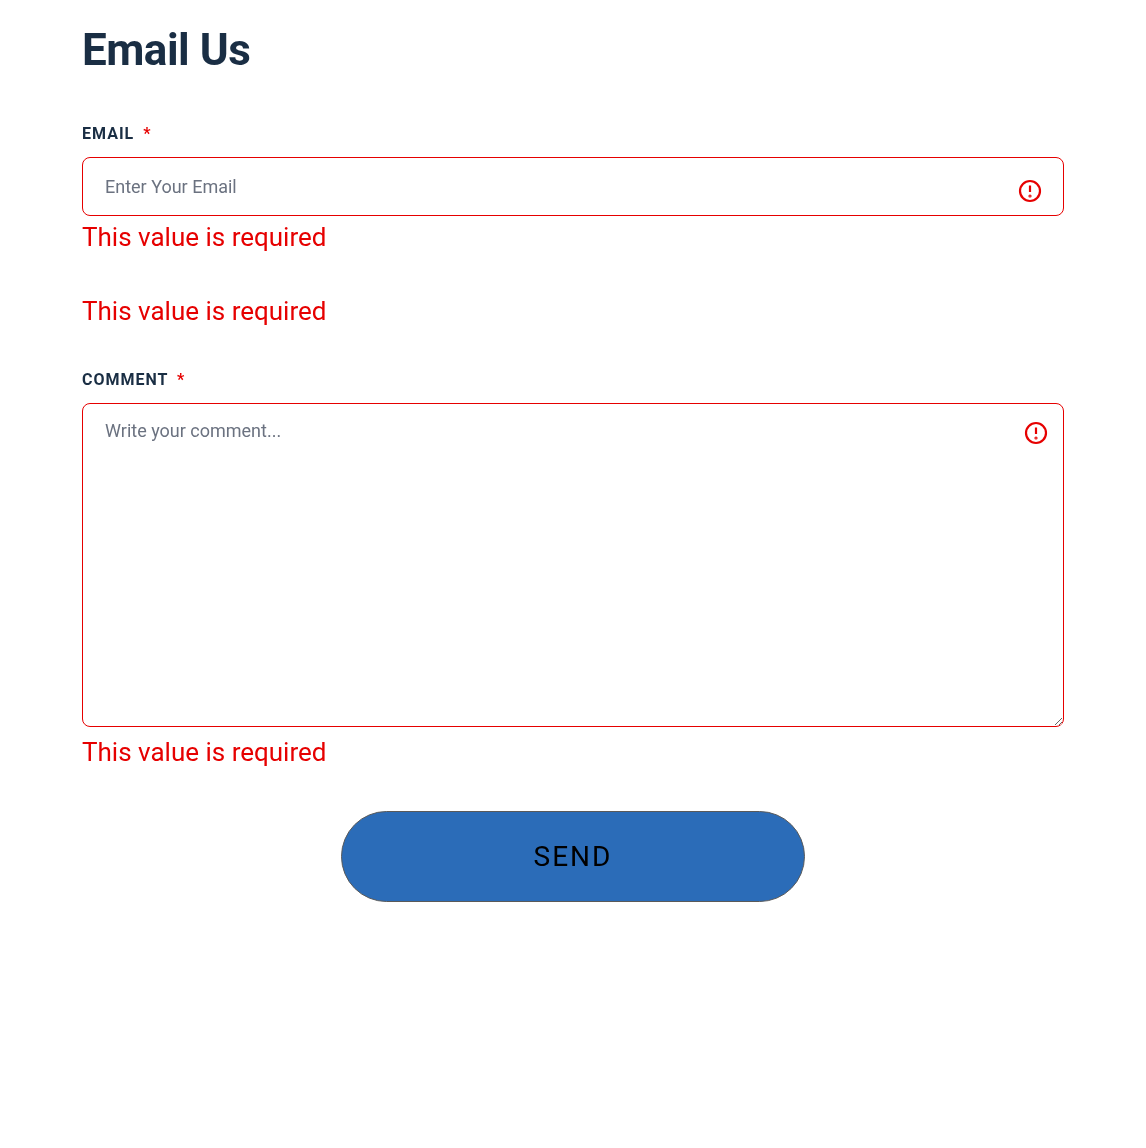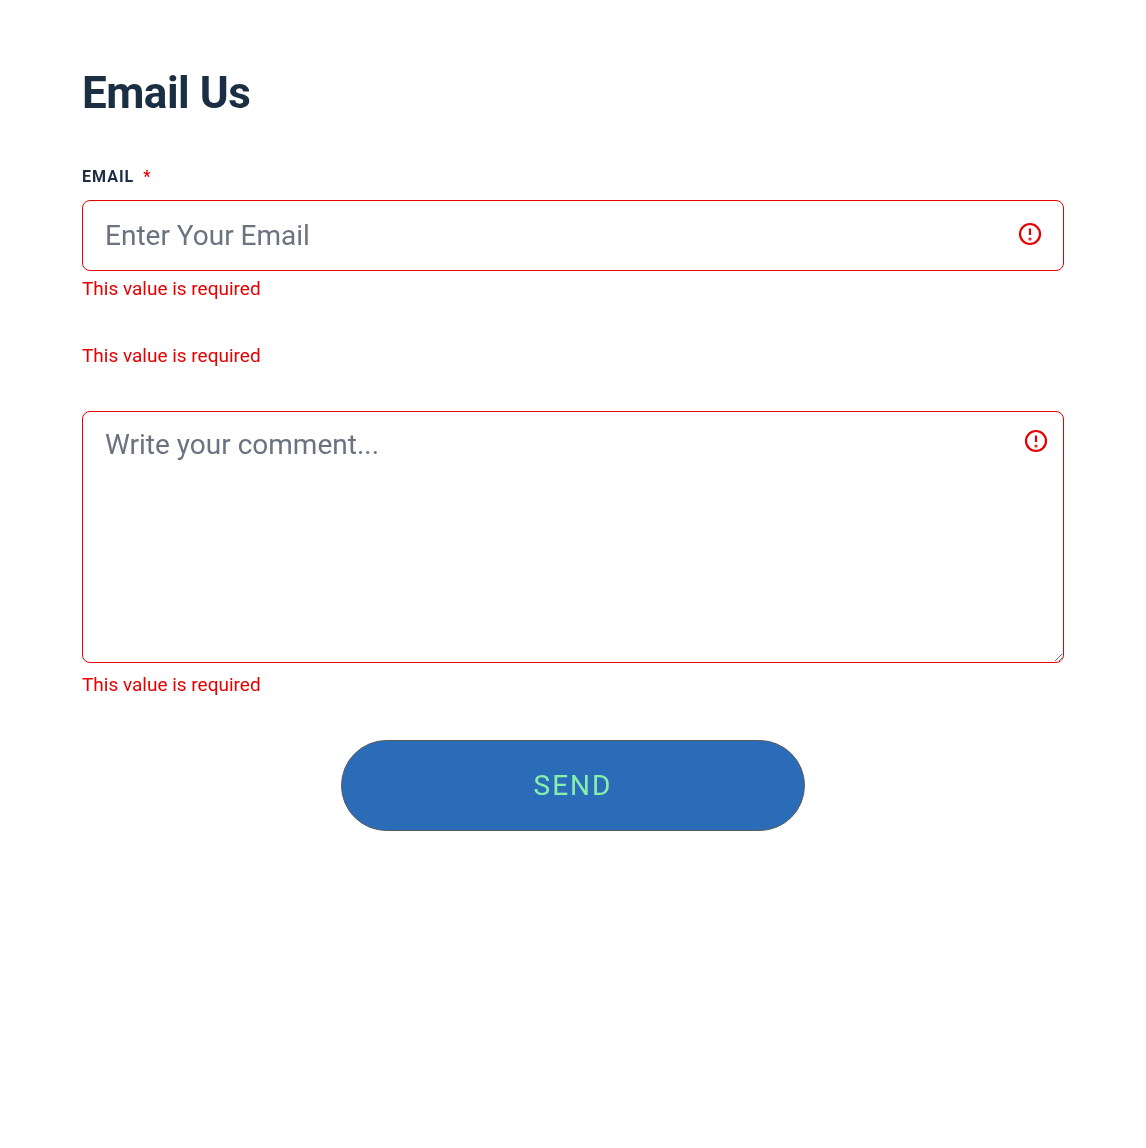--- a/index.html
+++ b/index.html
@@ -12,21 +12,20 @@
       background: #ffffff;
       padding: 24px 82px 60px 82px;
       width: 1146px;
     }
     .page-title {
       font-size: 44px;
       font-weight: 700;
       color: #1a2e44;
       margin-bottom: 48px;
       letter-spacing: -0.5px;
-      margin-top: 43px;
     }
     .form-group {
       margin-bottom: 44px;
     }
     .form-label {
       display: block;
       font-size: 16px;
       font-weight: 700;
       letter-spacing: 1px;
       text-transform: uppercase;
@@ -39,61 +38,61 @@
     }
     .input-wrapper {
       position: relative;
     }
     .form-input,
     .form-textarea {
       width: 100%;
       border: 1px solid #e60000;
       border-radius: 8px;
       padding: 18px 72px 18px 22px;
-      font-size: 28px;
+      font-size: 18px;
       color: #333;
       background: #ffffff;
       font-family: inherit;
       outline: none;
     }
     .form-input::placeholder,
     .form-textarea::placeholder {
       color: #6b7280;
     }
     .form-textarea {
-      height: 252px;
+      height: 324px;
       resize: vertical;
       padding-top: 16px;
     }
     .error-icon {
       position: absolute;
       right: 22px;
       top: 22px;
       width: 24px;
       height: 24px;
       pointer-events: none;
     }
     .error-icon.textarea-icon {
       top: 18px;
       right: 16px;
     }
     .error-text {
-      font-size: 19px;
+      font-size: 26px;
       color: #e60000;
       margin-top: 6px;
       font-weight: 400;
     }
     .submit-row {
       display: flex;
       justify-content: center;
       margin-top: 36px;
     }
     .submit-button {
       background: #2b6cb8;
-      color: #86efac;
+      color: #000000;
       border: 1px solid #5a5a5a;
       border-radius: 999px;
       font-size: 28px;
       letter-spacing: 2px;
       padding: 28px 0;
       width: 464px;
       cursor: pointer;
       font-family: inherit;
       font-weight: 400;
     }
@@ -121,20 +120,24 @@
       </span>
     </div>
     <div class="error-text">This value is required</div>
   </div>
 
   <div class="form-group">
     <div class="error-text">This value is required</div>
   </div>
 
   <div class="form-group">
+    <label class="form-label">
+      <span>COMMENT</span>
+      <span class="required-star">*</span>
+    </label>
     <div class="input-wrapper">
       <textarea class="form-textarea" placeholder="Write your comment..." style=""></textarea>
       <span class="error-icon textarea-icon">
         <svg viewBox="0 0 24 24" width="24" height="24" fill="none" stroke="#e60000" stroke-width="2.2">
           <circle cx="12" cy="12" r="10"></circle>
           <line x1="12" y1="6.5" x2="12" y2="13"></line>
           <circle cx="12" cy="17" r="0.5" fill="#e60000"></circle>
         </svg>
       </span>
     </div>

